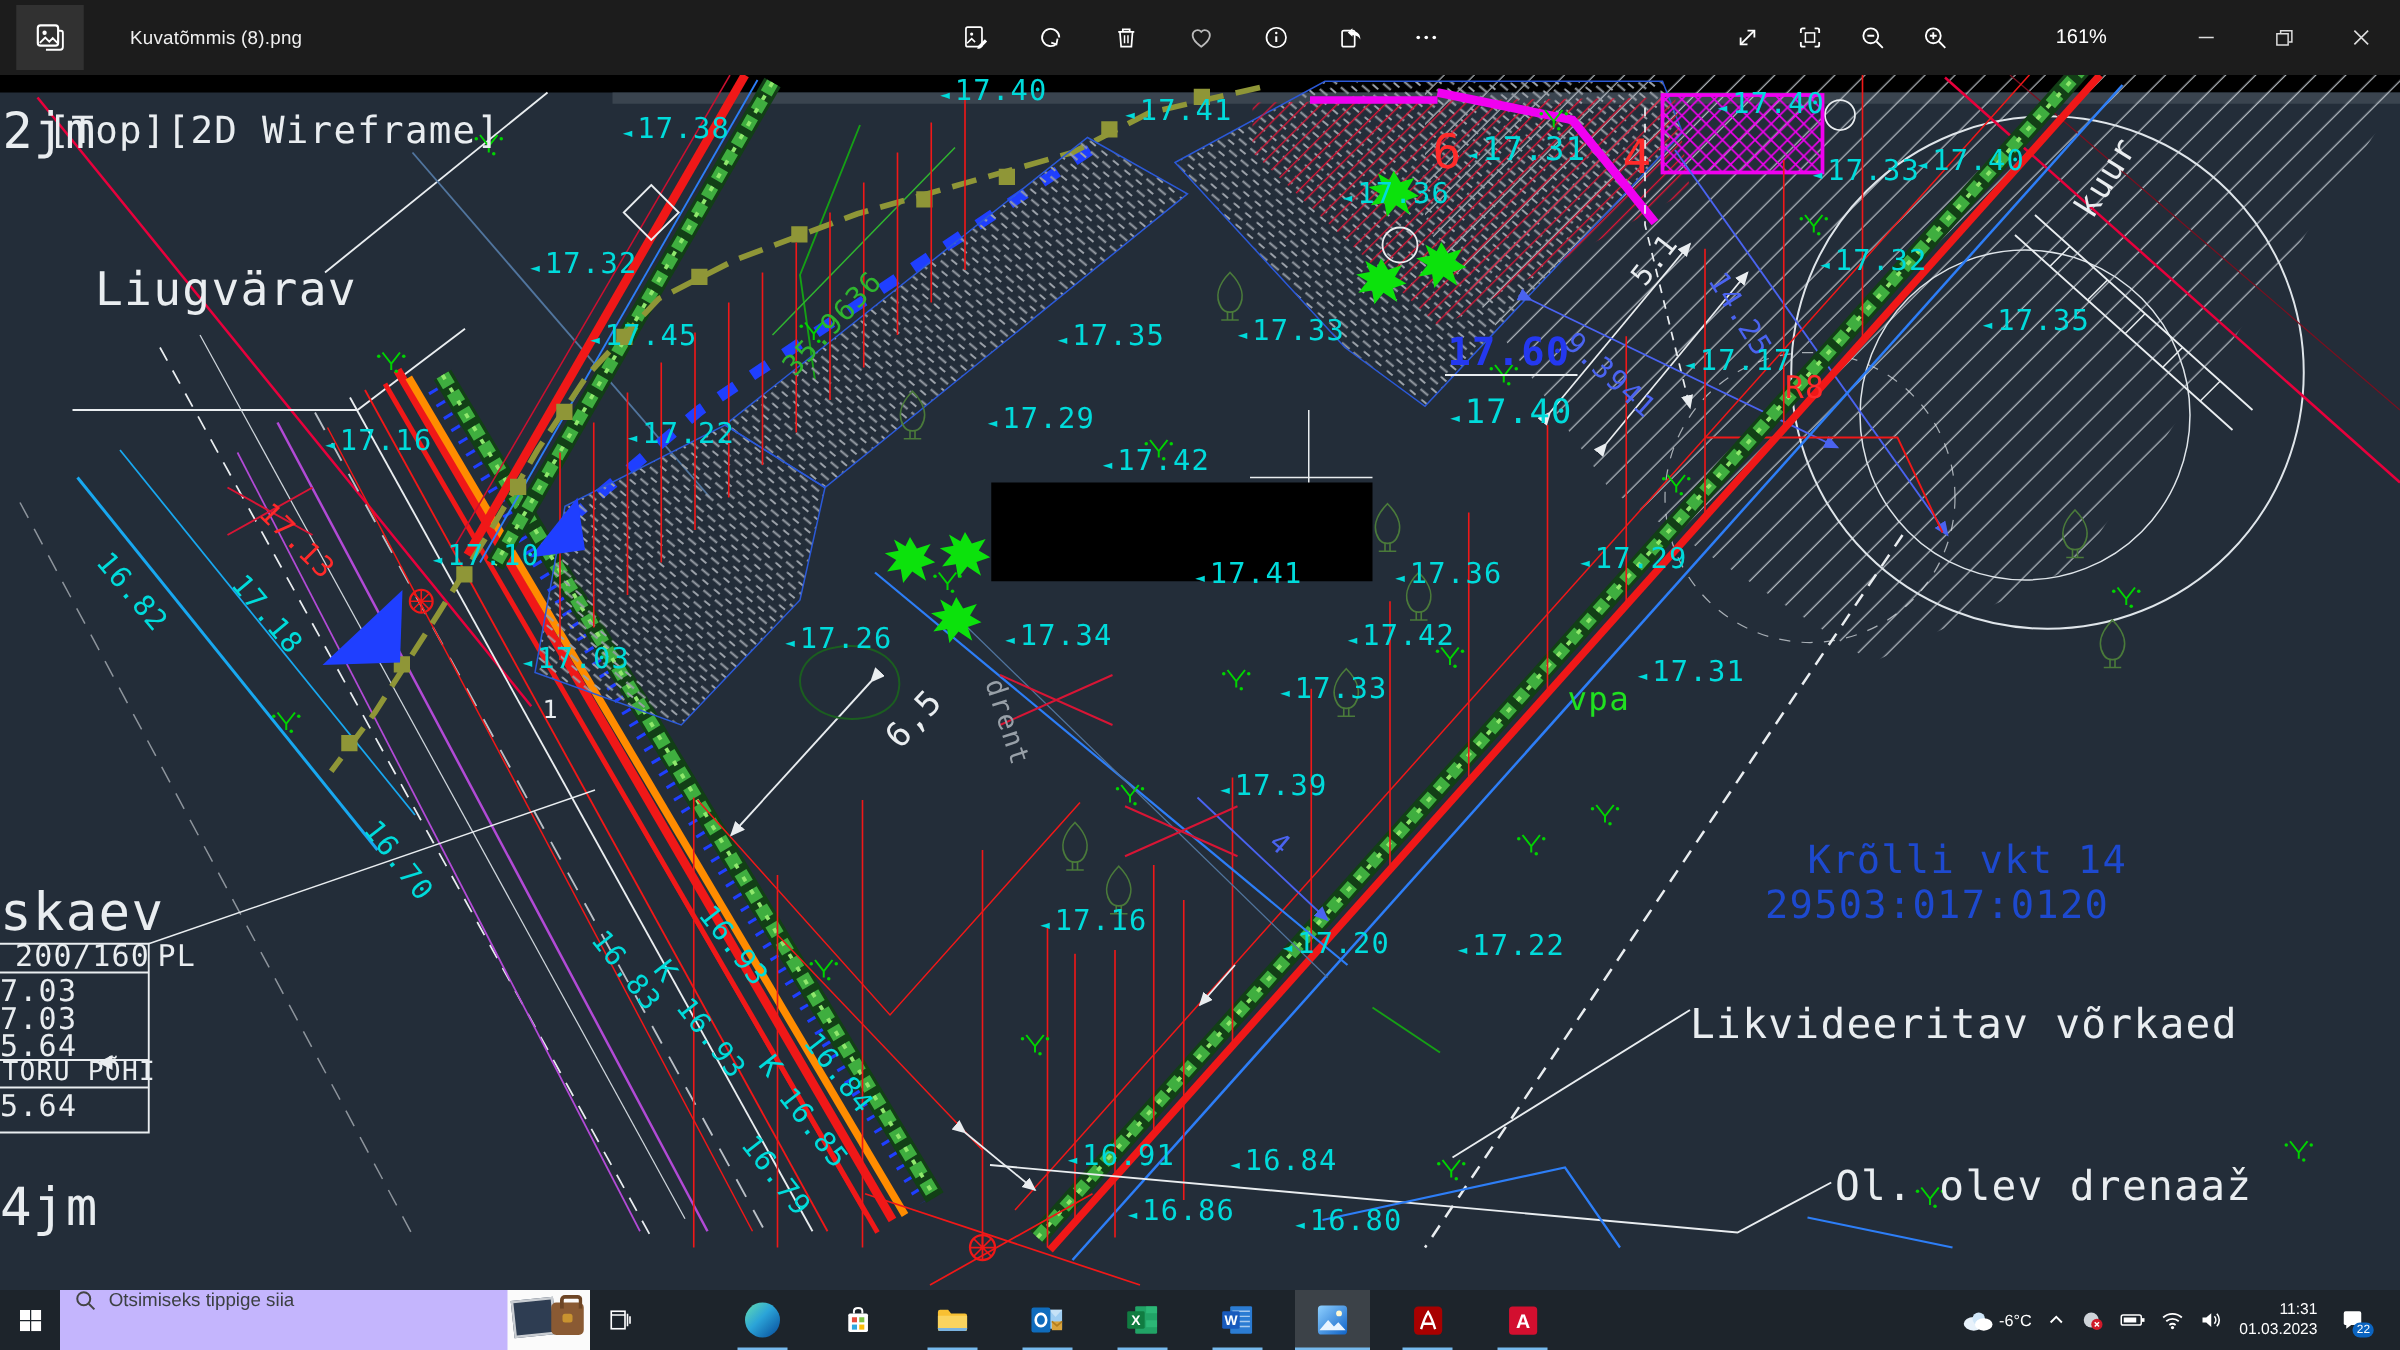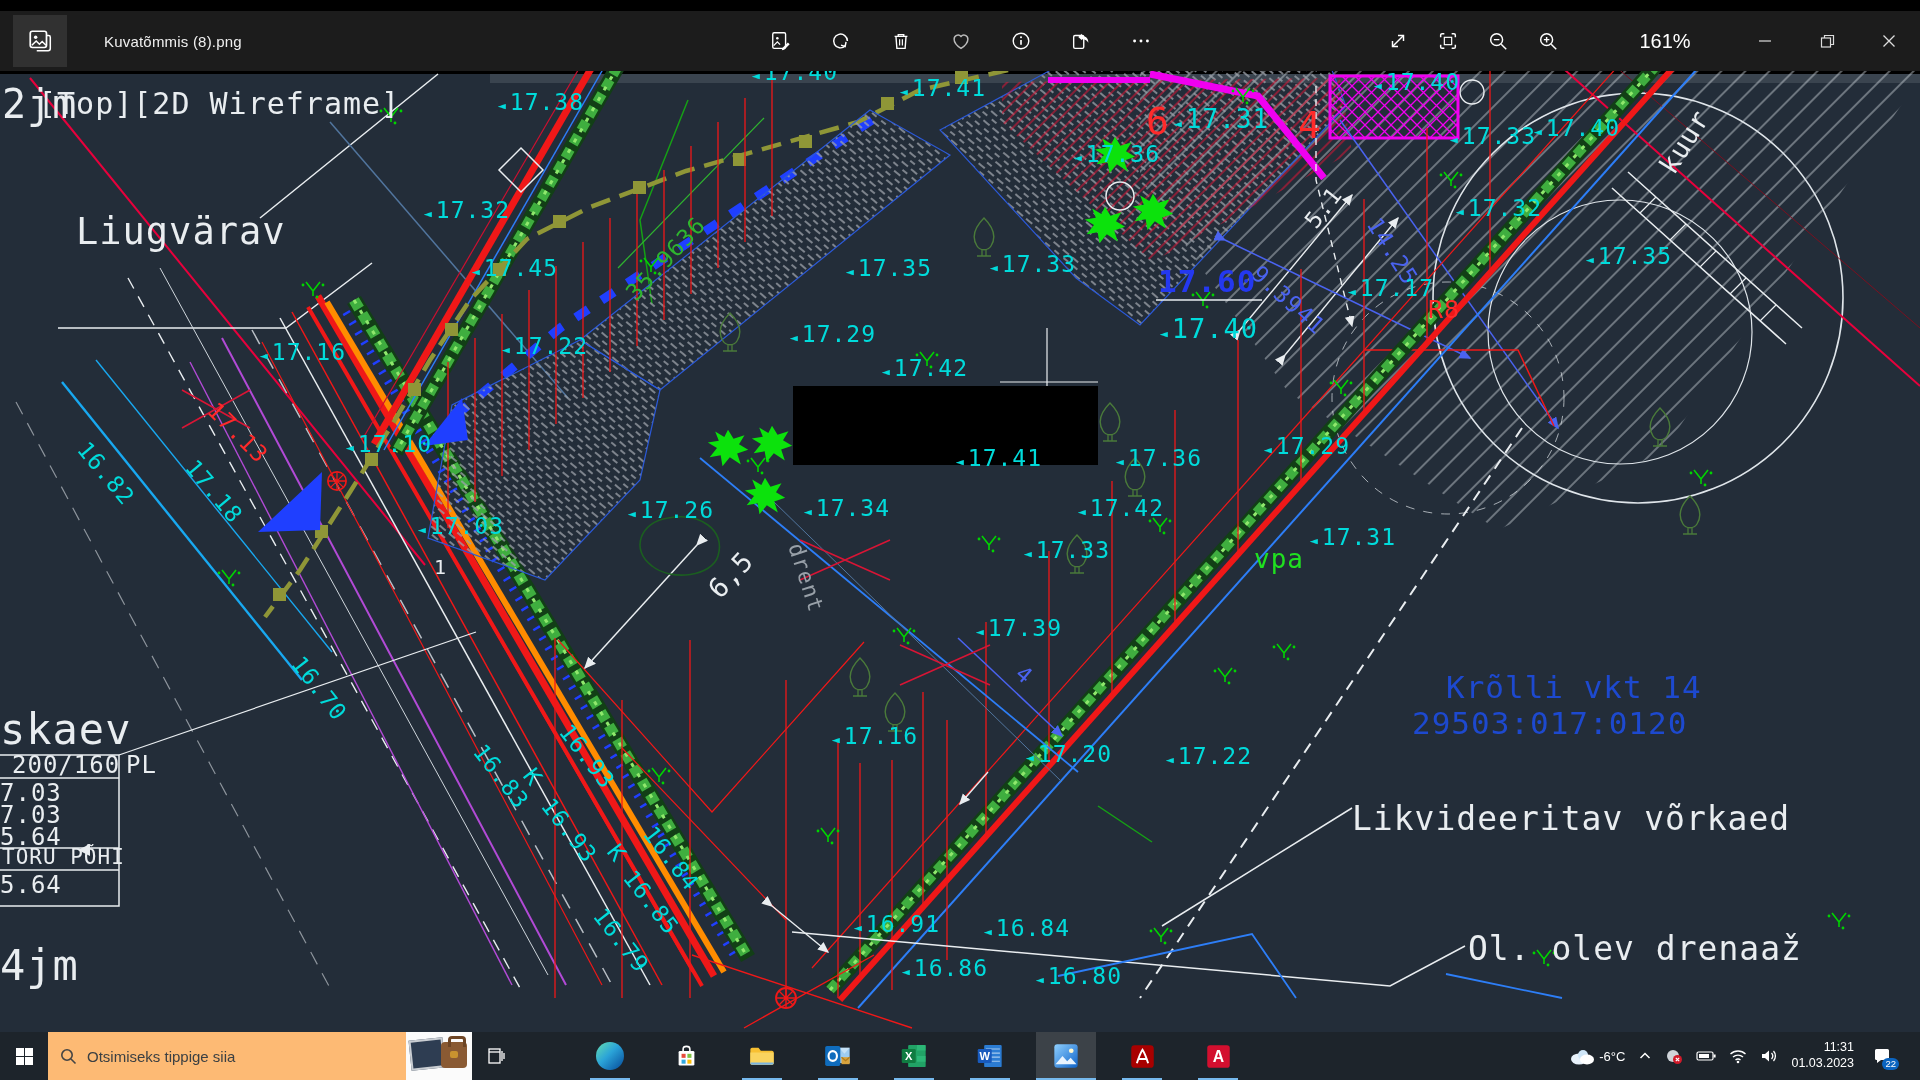--- a/index.html
+++ b/index.html
@@ -1,40 +1,40 @@
 <!DOCTYPE html>
 <html><head>
 <meta charset="utf-8">
 <style>
   html,body{margin:0;padding:0;width:1920px;height:1080px;background:#000;overflow:hidden;
     font-family:"Liberation Sans",sans-serif;-webkit-font-smoothing:antialiased;}
   
-  .titlebar{position:absolute;top:11px;left:0;width:1920px;height:60px;background:#1c1c1c;color:#eee;z-index:30;}
+  .titlebar{position:absolute;top:0;left:0;width:1920px;height:60px;background:#1c1c1c;color:#eee;z-index:30;}
   .app-chip{position:absolute;left:13px;top:4px;width:54px;height:52px;background:#313131;
     display:flex;align-items:center;justify-content:center;}
   .win-title{position:absolute;left:104px;top:0;height:60px;display:flex;align-items:center;
     font-size:15px;color:#f0f0f0;letter-spacing:.2px;}
   .tbtn{width:36px;height:36px;display:flex;align-items:center;justify-content:center;border-radius:4px;cursor:pointer;}
   .tbtn svg{display:block}
   .center-tools{position:absolute;left:763px;top:12px;display:flex;gap:24px;}
   .view-tools{position:absolute;left:1380px;top:12px;display:flex;gap:14px;}
-  .zoom-label{position:absolute;left:1628px;top:0;height:60px;width:74px;display:flex;align-items:center;justify-content:center;font-size:20px;color:#fff;}
+  .zoom-label{position:absolute;left:1628px;top:0;height:60px;width:74px;display:flex;align-items:center;justify-content:center;font-size:16px;color:#fff;}
   .win-tools{position:absolute;right:0;top:0;height:60px;display:flex;}
   .wbtn{width:62px;height:60px;display:flex;align-items:center;justify-content:center;cursor:pointer;color:#ddd;}
   
   .canvas{position:absolute;top:60px;left:0;width:1920px;height:972px;background:#232d39;}
   .canvas svg{position:absolute;top:0;left:0;}
   text.lbl{font-family:"DejaVu Sans Mono",monospace;letter-spacing:1px;}
   .lc-cy{fill:#00dbdb}.lc-wh{fill:#e9edf0}.lc-rd{fill:#ff2a2a}.lc-bl{fill:#2438f0;font-weight:bold}
   .lc-db{fill:#1d49cf}.lc-gn{fill:#20e020}.lc-g2{fill:#2fb52f}.lc-gy{fill:#98a0a8}.lc-di{fill:#4a63f0}
   
   .taskbar{position:absolute;bottom:0;left:0;width:1920px;height:48px;background:#1d242b;z-index:40;
     display:flex;align-items:stretch;color:#fff;}
   .start{width:48px;display:flex;align-items:center;justify-content:center;cursor:pointer;}
-  .searchbox{width:424px;background:#fdba74;display:flex;align-items:center;cursor:text;position:relative;}
+  .searchbox{width:424px;background:#c4b5fd;display:flex;align-items:flex-start;cursor:text;position:relative;}
   .searchbox .mag{margin:0 10px 0 12px;}
   .search-text{font-size:15px;color:#3c4043;}
   .promo{position:absolute;right:0;top:0;width:66px;height:48px;background:#fbfbfb;overflow:hidden;}
   .promo .laptop{position:absolute;left:4px;top:7px;width:30px;height:26px;background:#2e3d52;transform:rotate(-6deg);border:2px solid #c9cdd2;}
   .promo .case{position:absolute;right:5px;top:10px;width:26px;height:26px;background:#8a5a33;border-radius:4px;}
   .promo .case:before{content:"";position:absolute;left:7px;top:-6px;width:12px;height:8px;border:3px solid #6d4525;border-bottom:none;border-radius:4px 4px 0 0;}
   .promo .case:after{content:"";position:absolute;left:9px;top:9px;width:8px;height:7px;background:#c9932f;border-radius:2px;}
   .taskview{width:48px;margin-right:60px;display:flex;align-items:center;justify-content:center;cursor:pointer;}
   .appbtn{width:60px;margin-right:16px;display:flex;align-items:center;justify-content:center;cursor:pointer;position:relative;}
   .appbtn.running:after{content:"";position:absolute;bottom:0;left:10px;right:10px;height:2px;background:#76b9ed;}

